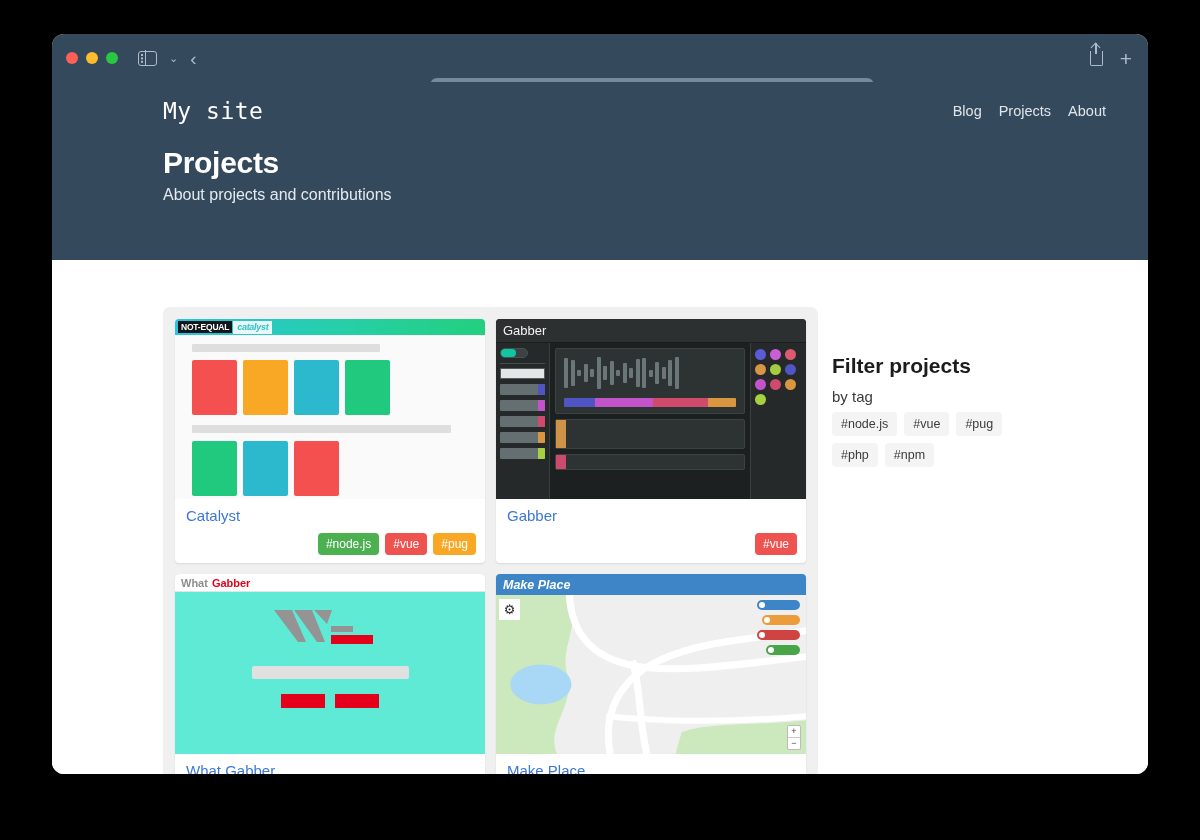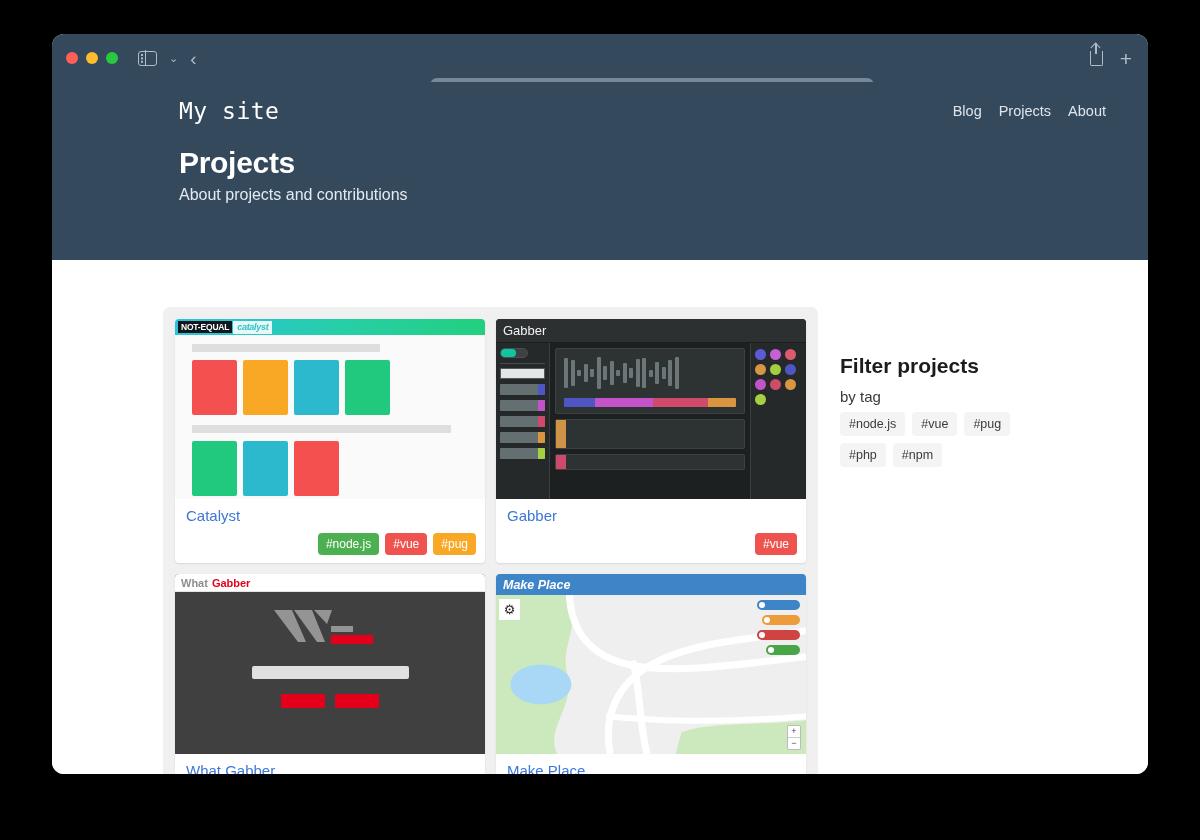--- a/index.html
+++ b/index.html
@@ -83,40 +83,40 @@
   .share-ico::after {
     content:""; position:absolute; left: 1.6px; top: -7px;
     width: 6px; height: 6px; border-left: 1.5px solid #aebbc9; border-top: 1.5px solid #aebbc9;
     transform: rotate(45deg);
   }
   .plus-ico { color:#aebbc9; font-size: 21px; line-height: 1; font-weight: 300; }
 
   
   .site-header {
     background: #34495b; flex: 0 0 178px;
-    padding: 0 0 0 16px; position: relative;
+    padding: 0 0 0 0; position: relative;
   }
   .site-top {
     display: flex; align-items: center; justify-content: space-between;
     padding: 16px 42px 0 111px;
   }
   .brand {
     color: #ffffff; font-family: "DejaVu Sans Mono", monospace;
     font-size: 23px; letter-spacing: 0.5px;
   }
   .nav { display: flex; gap: 17px; }
   .nav a { color: #dfe5ec; font-size: 14.5px; text-decoration: none; text-align: center; }
   .page-title-wrap { padding: 22px 0 0 111px; }
   .page-title { color: #fff; font-size: 30px; font-weight: bold; letter-spacing: -0.3px;}
   .page-sub { color: #e4eaf0; font-size: 16px; margin-top: 6px; }
 
   
   .main {
     flex: 1 1 auto; background: #fff;
-    display: flex; padding: 47px 16px 0 111px; gap: 22px;
+    display: flex; padding: 47px 16px 0 111px; gap: 14px;
   }
   .grid-shell {
     width: 655px; background: #f0f0f0; border-radius: 7px;
     padding: 12px; display: grid; grid-template-columns: 1fr 1fr;
     gap: 11px; align-content: start;
     height: 511px; overflow: hidden;
   }
   .card {
     background: #fff; border-radius: 4px; overflow: hidden;
     display: flex; flex-direction: column; height: 244px;
@@ -185,21 +185,21 @@
   .seg { display: flex; height: 9px; margin-top: 7px; border-radius: 1px; overflow: hidden; }
   .track {
     height: 30px; background: #2d3233; border: 1px solid #3c4142; border-radius: 2px;
     margin-top: 5px; position: relative;
   }
   .clip { position: absolute; left: 0; top: 0; bottom: 0; width: 10px; }
   .gab-right { width: 56px; background: #25292a; padding: 6px 4px; display: flex; flex-wrap: wrap; gap: 4px; align-content: flex-start; border-left: 1px solid #3a3f40;}
   .gab-dot { width: 11px; height: 11px; border-radius: 50%; }
 
   
-  .wf { width:100%; height:100%; background:#404040; }
+  .wf { width:100%; height:100%; background:#5eead4; }
   .wf-bar {
     height: 18px; background: #fff; border-bottom: 1px solid #e4e4e4;
     display: flex; align-items: center; gap: 4px; padding-left: 6px;
     font-size: 11px; font-weight: bold;
   }
   .wf-what { color: #8e8e8e; }
   .wf-fut { color: #e4001b; }
   .wf-logo { display: flex; justify-content: center; margin-top: 14px; position: relative; height: 42px;}
   .wf-gray-block { height: 13px; background: #e0e0e0; border-radius: 2px; width: 157px; margin: 18px auto 0 auto; }
   .wf-red-row { display: flex; gap: 10px; justify-content: center; margin-top: 15px; }

